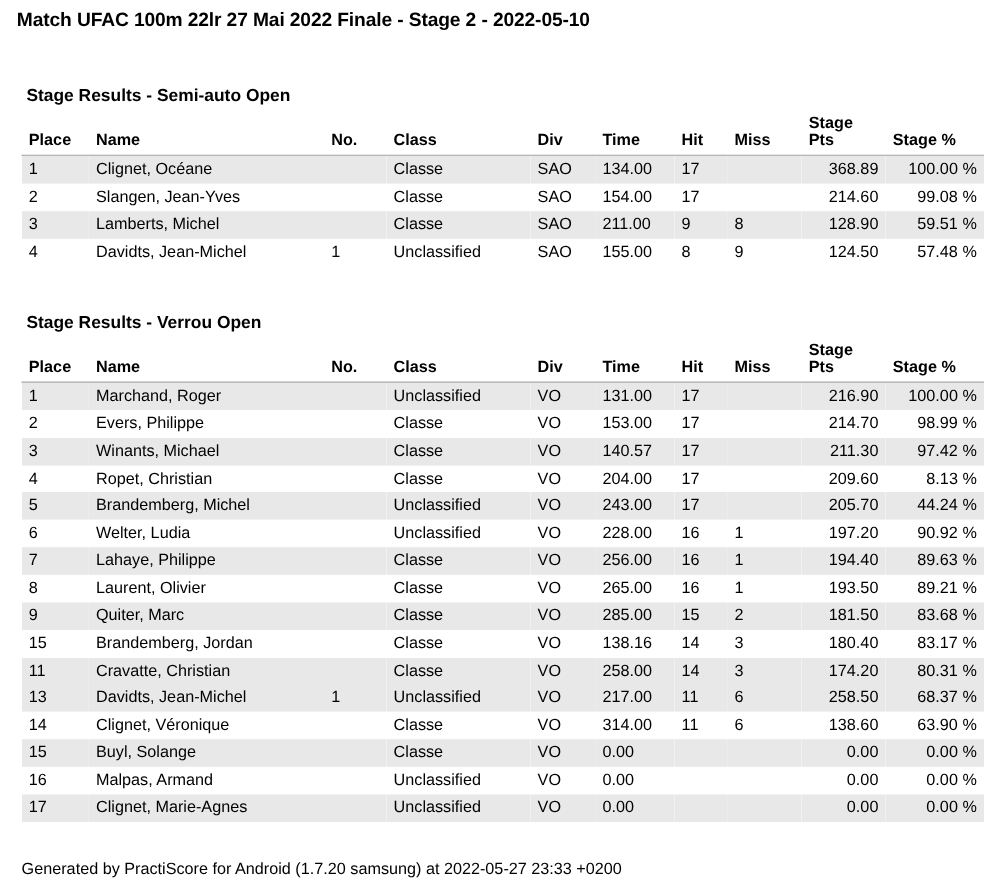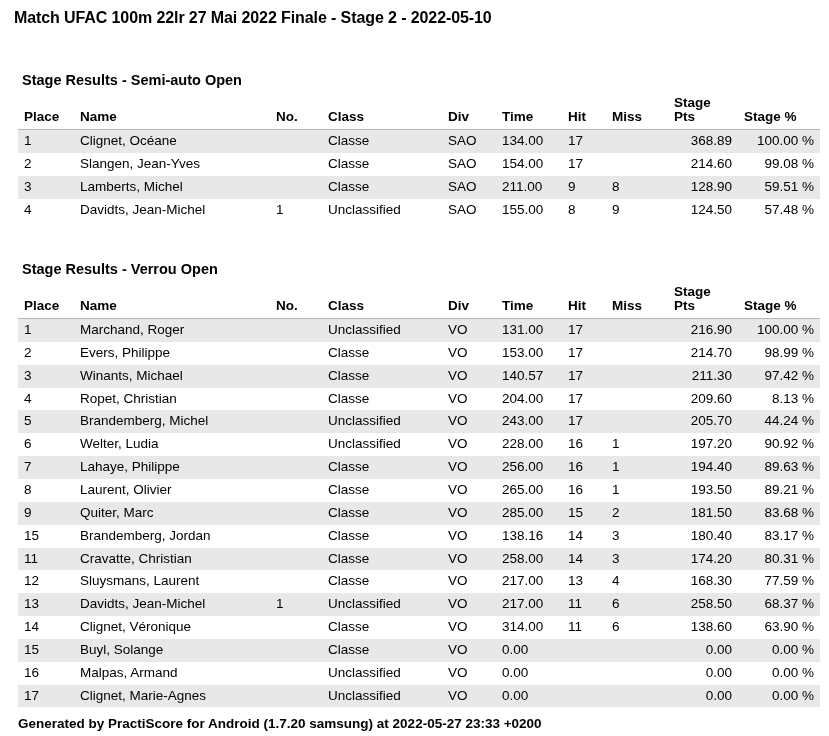--- a/index.html
+++ b/index.html
@@ -80,21 +80,20 @@
   col.c-pts   { width: 70px; }
   col.c-pct   { width: 82px; }
 
   .num-right { text-align: right; }
   .hdr-pts { line-height: 1.0; }
   .footer {
     position: absolute;
     left: 18px;
     bottom: 14px;
     font-size: 13.5px;
-    font-weight: bold;
   }
 </style>
 </head>
 <body>
 
 <div class="page">
 
   <div class="doc-title">Match UFAC 100m 22lr 27 Mai 2022 Finale - Stage 2 - 2022-05-10</div>
 
   <div class="section section-1">
@@ -334,32 +333,20 @@
           <td>Cravatte, Christian</td>
           <td></td>
           <td>Classe</td>
           <td>VO</td>
           <td>258.00</td>
           <td>14</td>
           <td>3</td>
           <td class="num-right">174.20</td>
           <td class="num-right">80.31 %</td>
         </tr>
-        <tr class="even">
-          <td>12</td>
-          <td>Sluysmans, Laurent</td>
-          <td></td>
-          <td>Classe</td>
-          <td>VO</td>
-          <td>217.00</td>
-          <td>13</td>
-          <td>4</td>
-          <td class="num-right">168.30</td>
-          <td class="num-right">77.59 %</td>
-        </tr>
         <tr class="odd">
           <td>13</td>
           <td>Davidts, Jean-Michel</td>
           <td>1</td>
           <td>Unclassified</td>
           <td>VO</td>
           <td>217.00</td>
           <td>11</td>
           <td>6</td>
           <td class="num-right">258.50</td>

